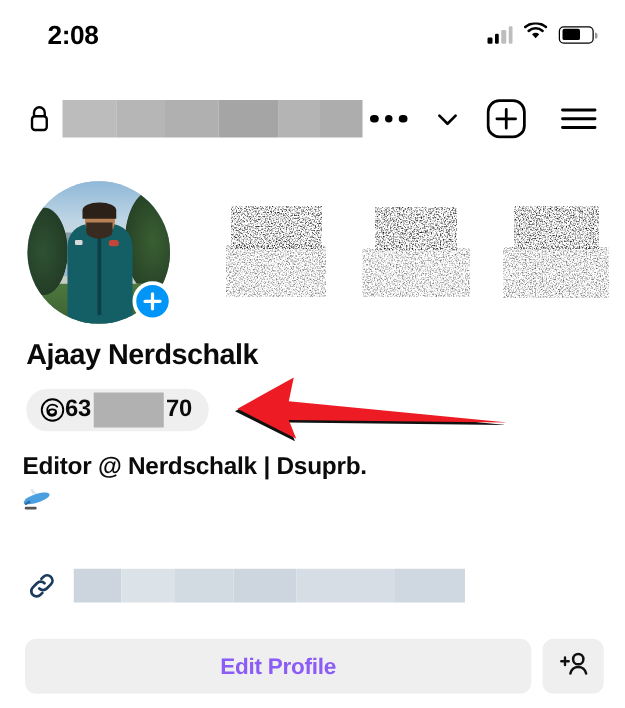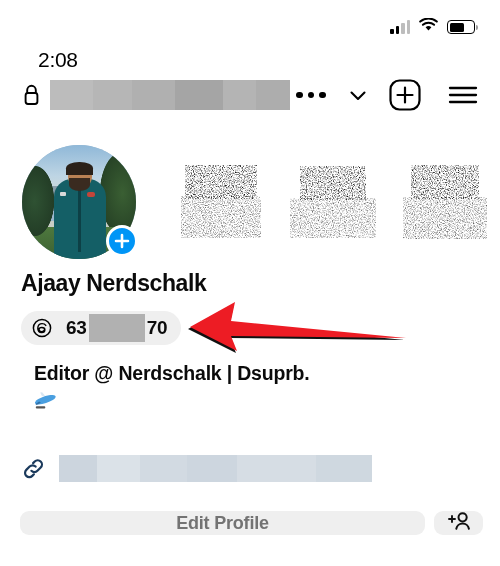--- a/index.html
+++ b/index.html
@@ -21,24 +21,23 @@
     position: absolute;
     top: 0; left: 0;
     width: 500px;
     height: 58px;
   }
   .status-time {
     position: absolute;
     left: 38px;
     top: 17px;
     font-size: 21px;
-    font-weight: normal;
+    font-weight: bold;
     color: #000;
     letter-spacing: -0.3px;
-    margin-top: 31px;
   }
   .status-icons {
     position: absolute;
     right: 25px;
     top: 18px;
     display: flex;
     align-items: center;
     gap: 9px;
   }
   .signal {
@@ -254,42 +253,42 @@
     display: flex;
     align-items: center;
     padding: 0 14px 0 11px;
     box-sizing: border-box;
   }
   .threads-logo { width: 20px; height: 20px; flex: 0 0 auto; }
   .threads-num {
     font-size: 19px;
     font-weight: bold;
     color: #0b0b0b;
-    margin-left: 14px;
+    margin-left: 0;
     letter-spacing: -0.2px;
   }
   .threads-redact {
     width: 56px;
     height: 28px;
     background: #b1b1b1;
     margin: 0 2px;
   }
 
   .arrow {
     position: absolute;
     left: 186px;
     top: 298px;
     width: 220px;
     height: 56px;
   }
 
   
   .bio {
     position: absolute;
-    left: 34px;
+    left: 18px;
     top: 360px;
     width: 440px;
     font-size: 19.5px;
     font-weight: bold;
     line-height: 27px;
     color: #0b0b0b;
     letter-spacing: -0.2px;
   }
   .plane-emoji { width: 23px; height: 19px; vertical-align: -3px; }
 
@@ -314,28 +313,28 @@
   .actions {
     position: absolute;
     left: 20px;
     top: 511px;
     width: 463px;
     display: flex;
     gap: 9px;
     align-items: center;
   }
   .action-btn {
-    height: 24px;
+    height: 44px;
     background: #efefef;
     border: none;
     border-radius: 9px;
     font-family: "Liberation Sans", sans-serif;
     font-size: 18px;
     font-weight: bold;
-    color: #737373;
+    color: #8b5cf6;
     letter-spacing: -0.2px;
     cursor: pointer;
     display: flex;
     align-items: center;
     justify-content: center;
     padding: 0;
   }
   .btn-edit { flex: 1 1 0; }
   .btn-share { flex: 1 1 0; }
   .btn-add {

